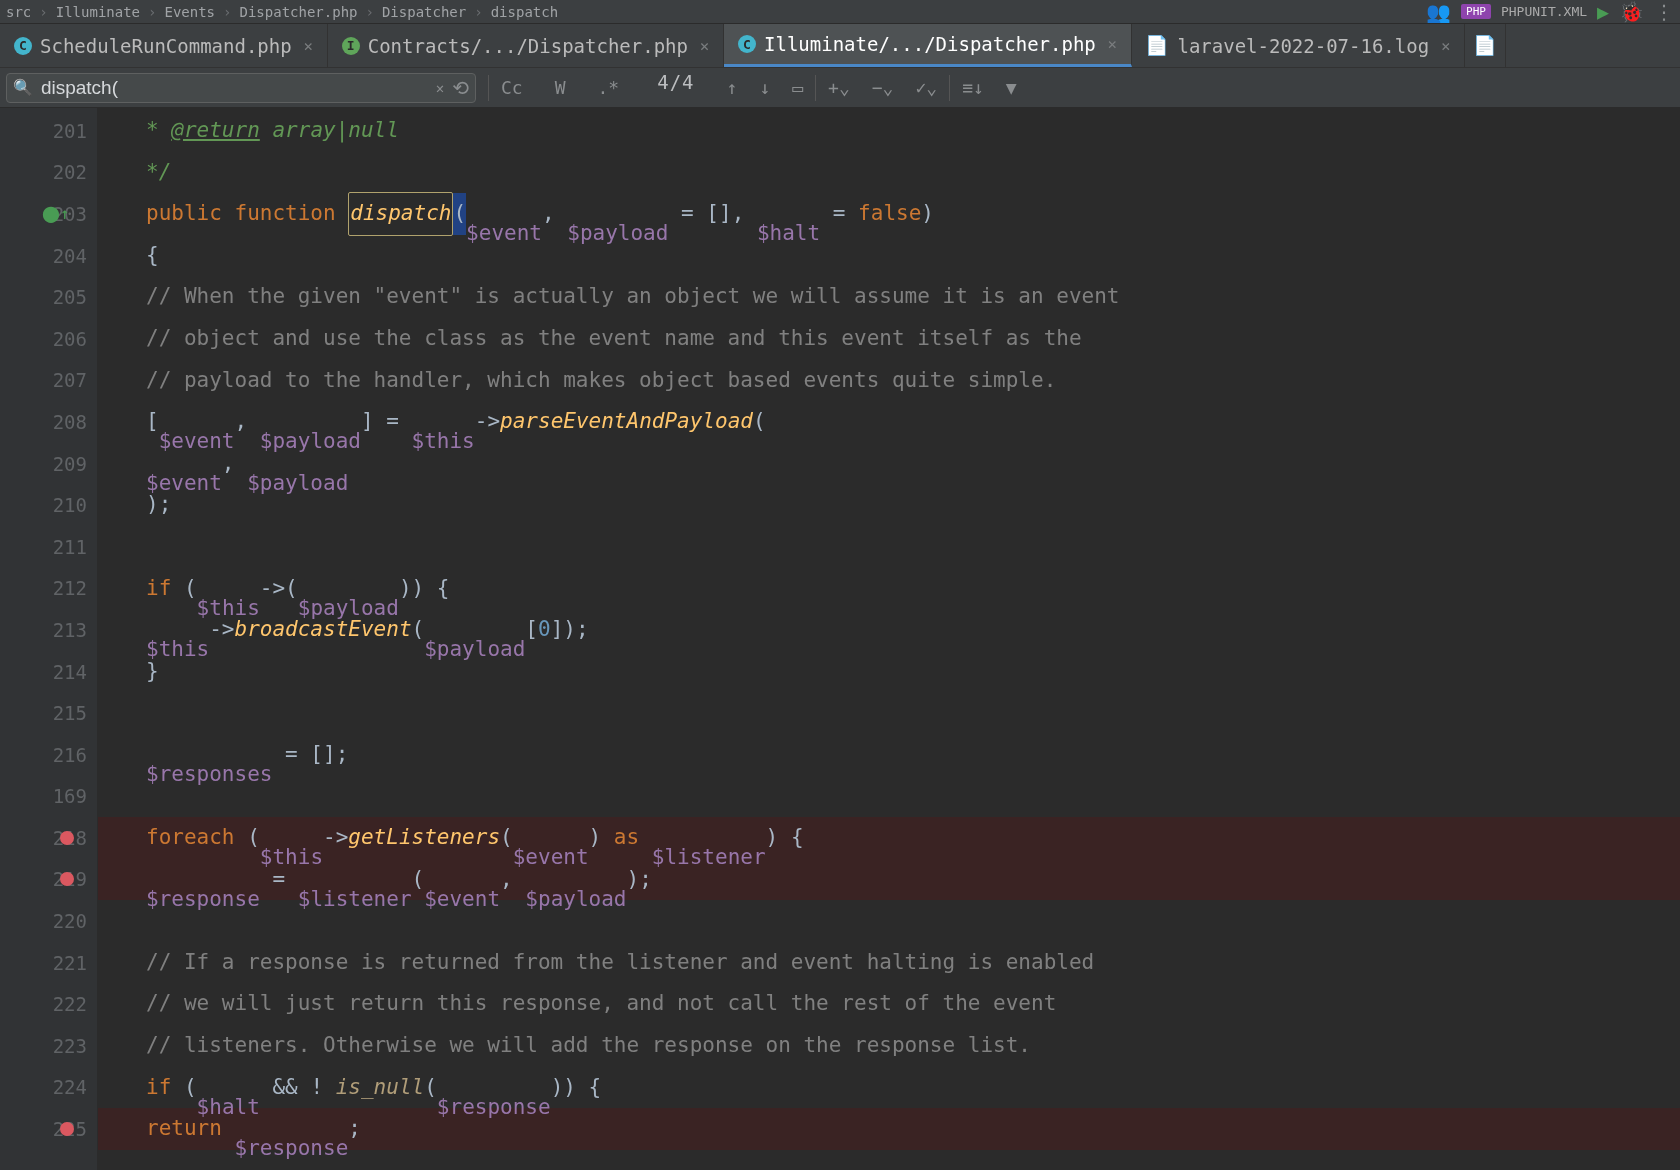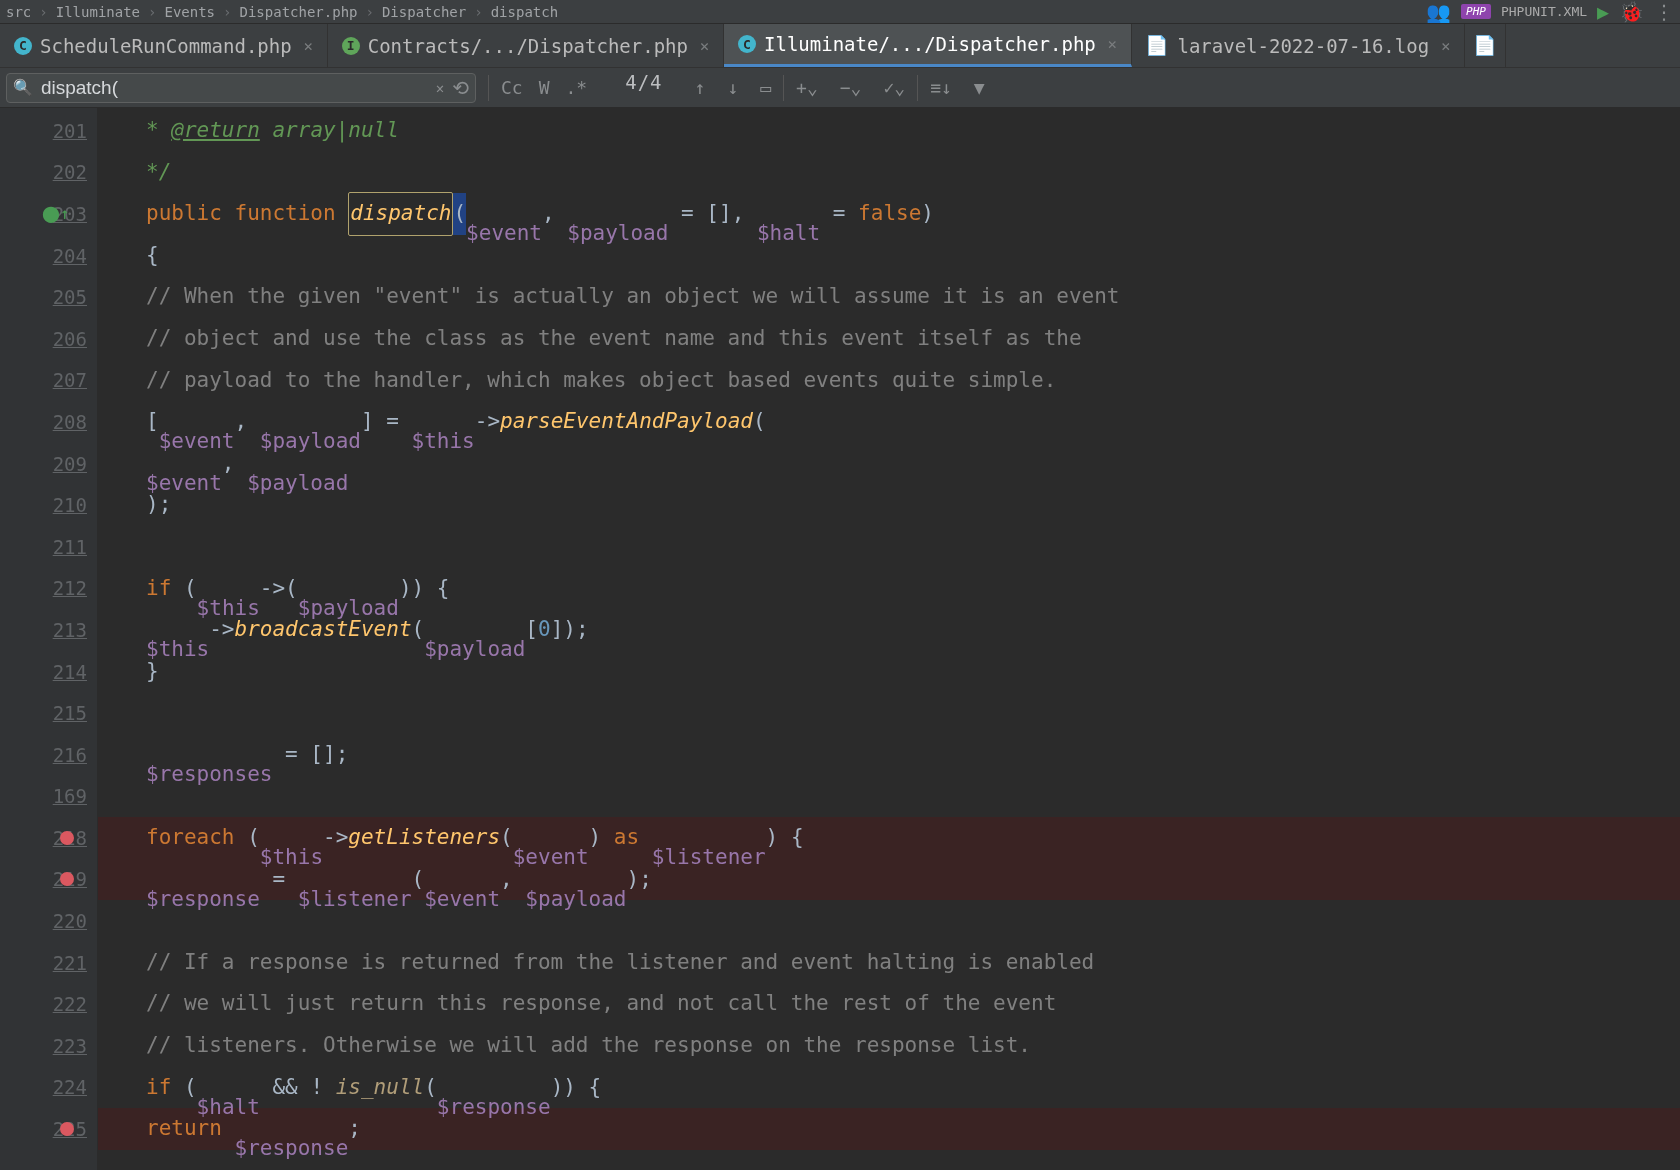--- a/index.html
+++ b/index.html
@@ -32,21 +32,20 @@
 }
 .breadcrumb .sep { color: #6a6d70; }
 .breadcrumb .item { color: #a0a3a6; }
 .tool-icons { display: flex; gap: 10px; align-items: center; }
 .php-badge {
   background: #8e44ad;
   color: #fff;
   font-size: 11px;
   padding: 1px 5px;
   border-radius: 2px;
-  font-style: italic;
 }
 .run-cfg { color: #aaa; font-size: 13px; }
 .tabs {
   display: flex;
   background: #3c3f41;
   height: 44px;
   border-bottom: 1px solid #323232;
 }
 .tab {
   display: flex;
@@ -101,21 +100,21 @@
 .find-input {
   background: transparent;
   border: none;
   color: #d6d9dc;
   font-size: 19px;
   flex: 1;
   outline: none;
 }
 .find-input-wrap .close-x { color: #8a8d8f; font-size: 14px; cursor: pointer; }
 .find-bar .bar-sep { width: 1px; height: 26px; background: #555; margin: 0 12px; }
-.find-bar .btn-group { display: flex; gap: 16px; color: #8a8d8f; font-size: 18px; align-items: center; }
+.find-bar .btn-group { display: flex; gap: 32px; color: #8a8d8f; font-size: 18px; align-items: center; }
 .find-bar .count { color: #bcbec0; font-size: 19px; margin: 0 32px 12px 38px; letter-spacing: 1px; }
 .editor {
   display: flex;
   height: calc(100% - 102px);
 }
 .gutter {
   width: 98px;
   background: #313335;
   border-right: 1px solid #2b2b2b;
   display: flex;
@@ -124,21 +123,20 @@
 }
 .gutter-row {
   display: flex;
   align-items: center;
   height: 41.6px;
   font-size: 19px;
   justify-content: flex-end;
   padding-right: 10px;
   color: #606366;
   position: relative;
-  text-decoration: underline;
 }
 .gutter-row .ln { width: 40px; text-align: right; }
 .gutter-row .bp {
   position: absolute;
   left: 60px;
   width: 14px; height: 14px;
   background: #db5860;
   border-radius: 50%;
 }
 .gutter-row .marker {

